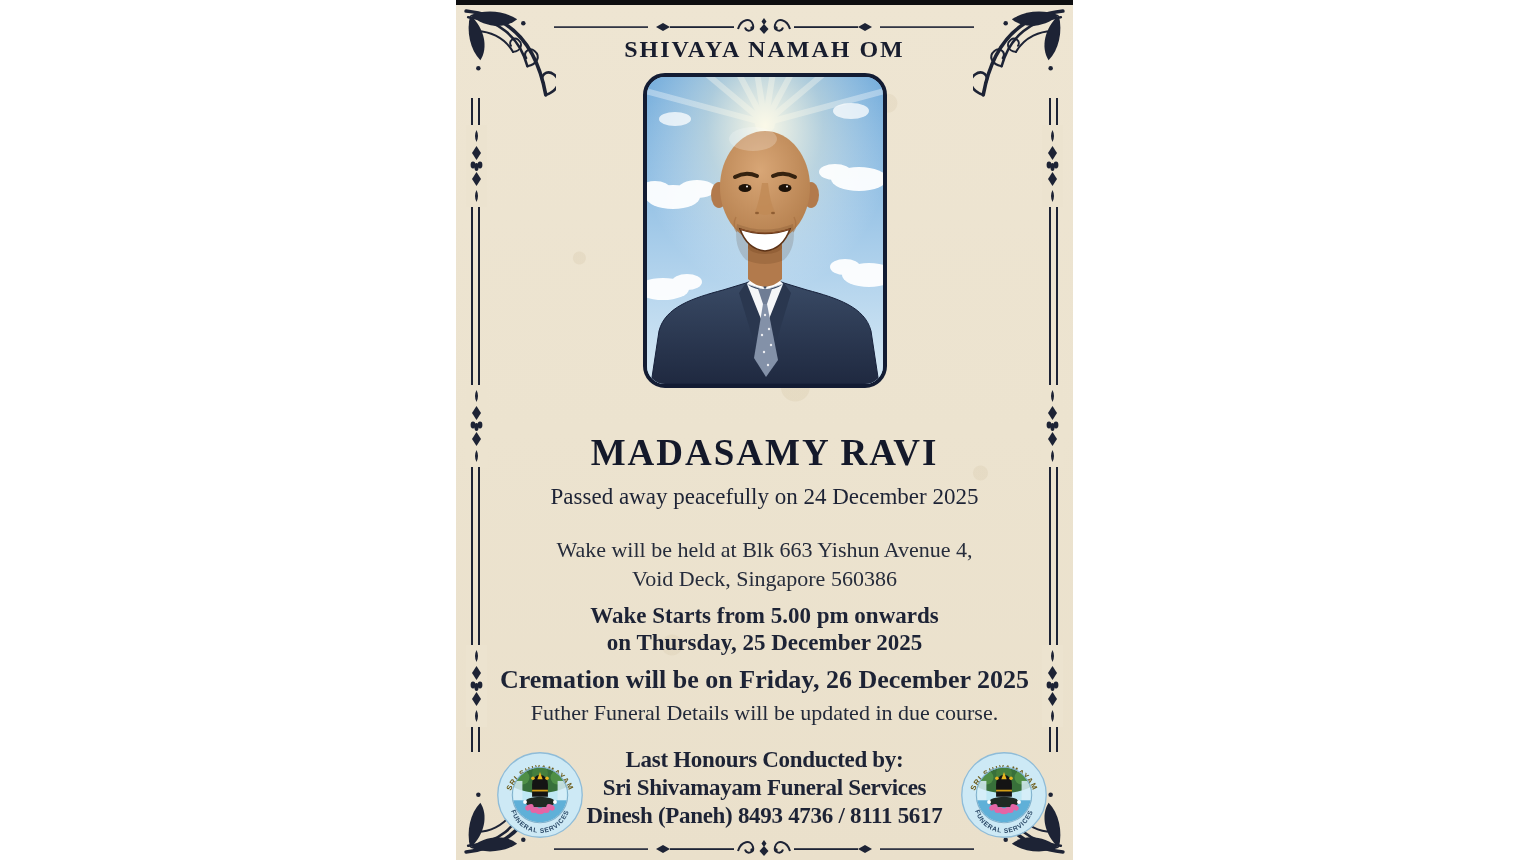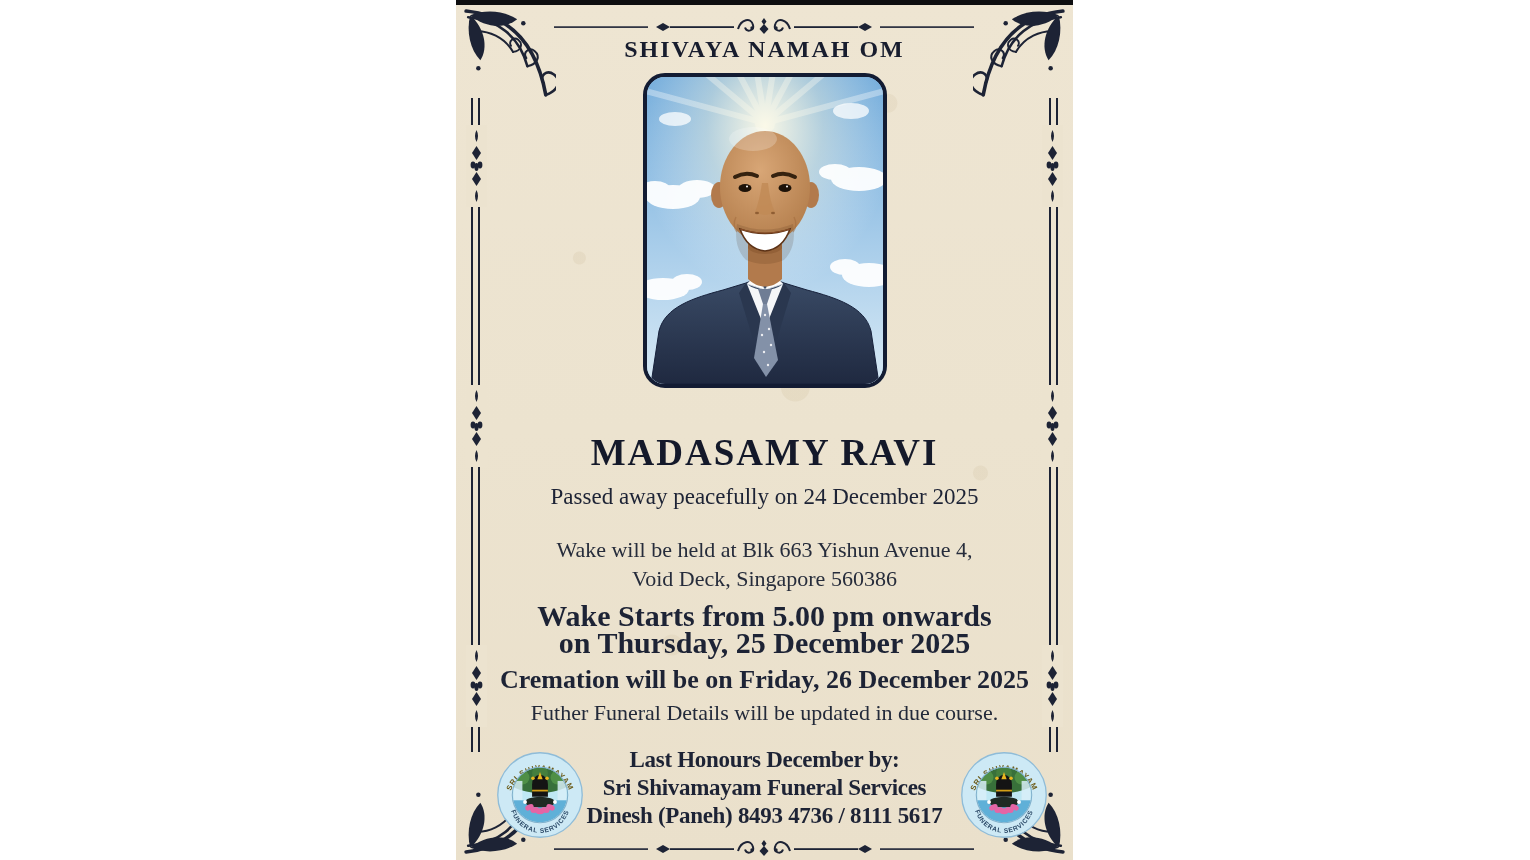--- a/index.html
+++ b/index.html
@@ -35,21 +35,21 @@
   .vm1{top:125px;} .vm2{top:385px;} .vm3{top:645px;}
   .invocation{top:36px;font-size:24px;font-weight:bold;letter-spacing:2px;color:#181d2e;}
   .photo-frame{position:absolute;top:73px;left:50%;transform:translateX(-50%);
                width:236px;height:307px;border:4px solid #131c33;border-radius:22px;
                overflow:hidden;background:#9cc4e4;}
   .memory{top:388px;font-size:31px;font-weight:bold;font-style:italic;
           font-family:"DejaVu Serif", serif;color:#1b2236;}
   .name{top:431px;font-size:37px;font-weight:bold;letter-spacing:2px;color:#14192a;}
   .passing{top:484px;font-size:23px;font-weight:normal;}
   .address{top:535px;font-size:22px;line-height:29px;color:#262c3b;}
-  .wake{top:602px;font-size:30px;font-weight:bold;line-height:27px;}
+  .wake{top:602px;font-size:23px;font-weight:bold;line-height:27px;}
   .cremation{top:665px;font-size:26px;font-weight:bold;}
   .further{top:700px;font-size:22px;color:#232a3a;}
   .footer{top:746px;font-size:23px;font-weight:bold;line-height:28px;letter-spacing:-0.3px;}
   .logo{position:absolute;top:751px;width:88px;height:88px;}
   .logo.left{left:40px;}
   .logo.right{left:504px;}
 </style>
 </head>
 <body>
 
@@ -317,21 +317,21 @@
       <div>Wake will be held at Blk 663 Yishun Avenue 4,</div>
       <div>Void Deck, Singapore 560386</div>
     </div>
     <div class="abs wake">
       <div>Wake Starts from 5.00 pm onwards</div>
       <div>on Thursday, 25 December 2025</div>
     </div>
     <div class="abs cremation">Cremation will be on Friday, 26 December 2025</div>
     <div class="abs further">Futher Funeral Details will be updated in due course.</div>
     <div class="abs footer">
-      <div>Last Honours December by:</div>
+      <div>Last Honours Conducted by:</div>
       <div>Sri Shivamayam Funeral Services</div>
       <div>Dinesh (Paneh) 8493 4736 / 8111 5617</div>
     </div>
 
     <svg class="logo left" viewBox="0 0 100 100">
       <defs>
         <clipPath id="lgcL">
             <circle cx="50" cy="50" r="31"></circle>
           </clipPath>
         <path id="arcTL" d="M15,57 A35,35 0 1 1 85,57" fill="none"></path>

